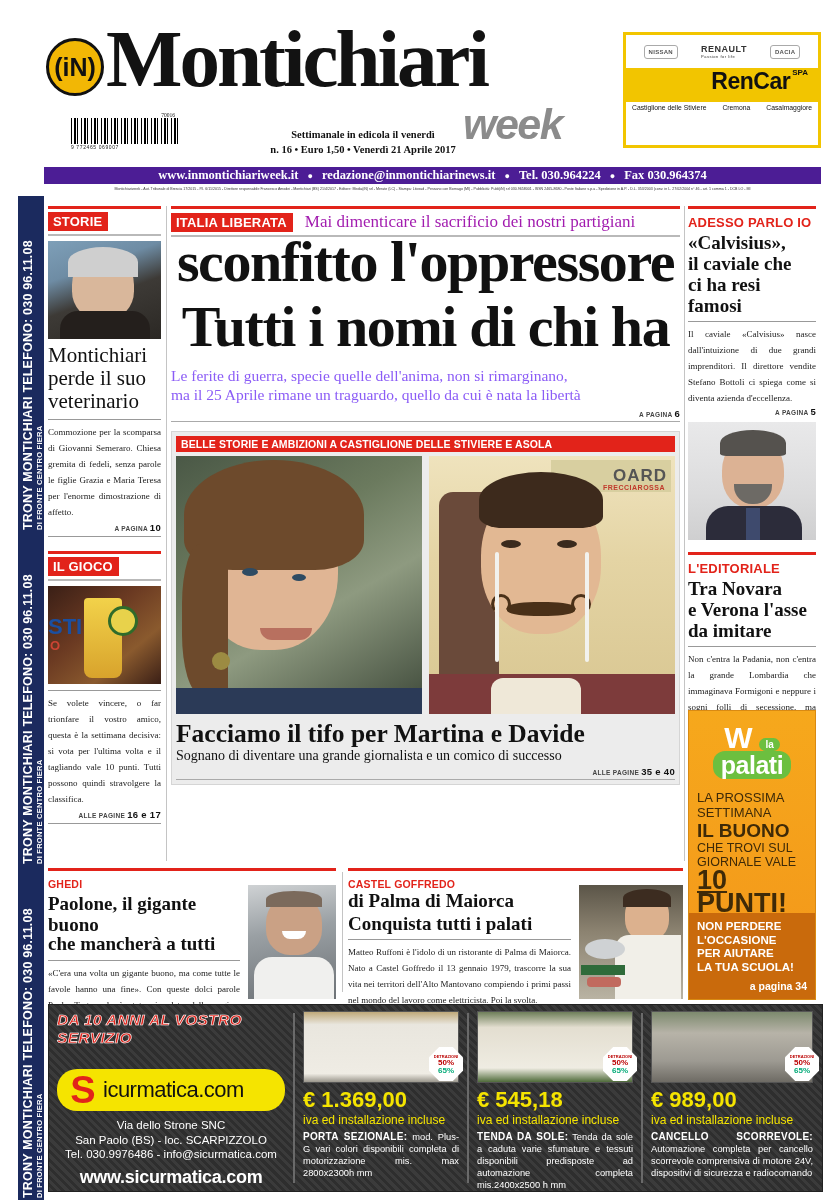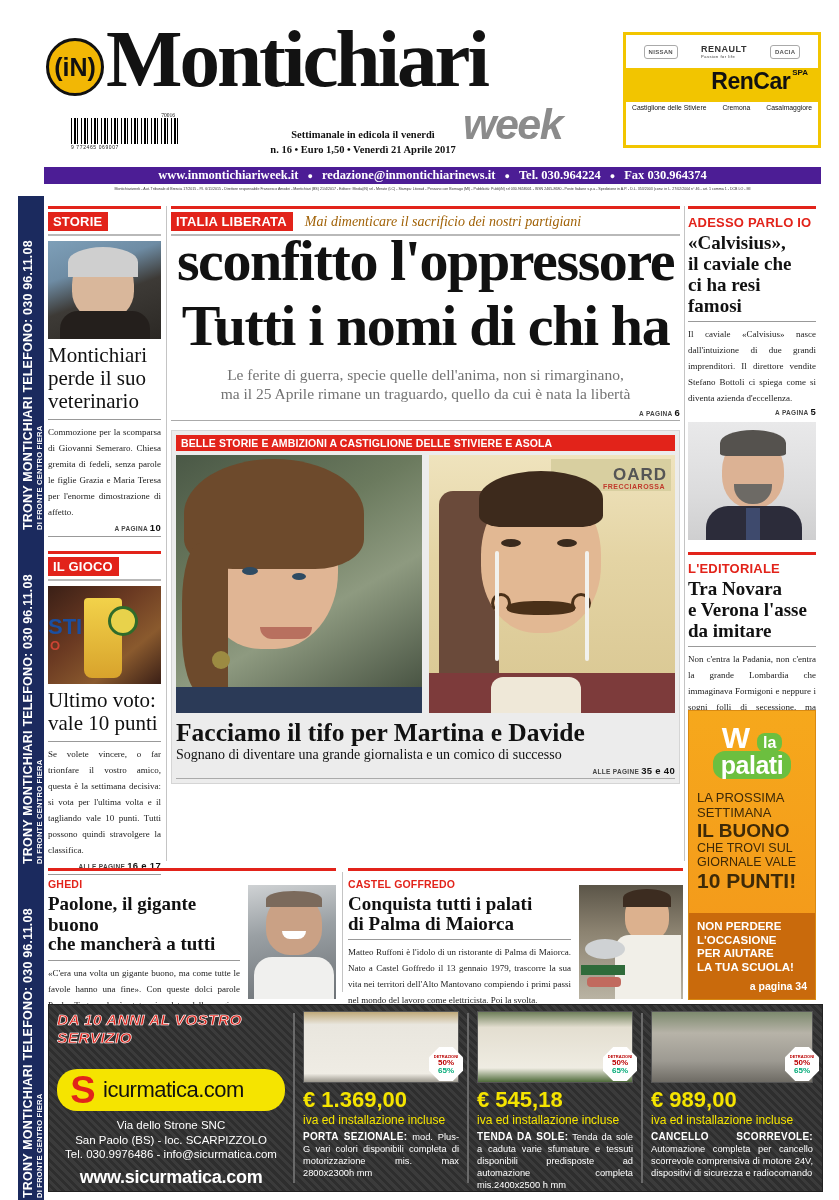--- a/index.html
+++ b/index.html
@@ -110,27 +110,27 @@
   .photo { background:#c9c9c9; position:relative; overflow:hidden; }
 
   
   .col-left { position:absolute; left:48px; top:206px; width:113px; }
   .ll-title { font-size:21px; line-height:23px; color:#111; margin-top:5px; }
   .ll-photo { width:113px; height:98px; margin-top:5px; }
 
   
   .col-center { position:absolute; left:171px; top:206px; width:509px; }
   .center-kickrow { display:flex; align-items:baseline; gap:12px; }
-  .center-kicksub { font-size:14px; color:#a16207;font-style:italic; }
+  .center-kicksub { font-size:17px; color:#a21caf; }
   .main-headline {
     font-family:"Liberation Serif", serif; font-weight:bold;
     font-size:58px; line-height:58px; letter-spacing:-1.4px; color:#111;
     margin-top:7px; text-align:center;
   }
-  .main-sub { font-size:15.5px; line-height:19px; color:#737373; margin-top:10px;text-align:center; }
+  .main-sub { font-size:15.5px; line-height:19px; color:#8b5cf6; margin-top:10px; }
   .photo-band { position:relative; margin-top:9px; background:#ececec; padding:4px; border:1px solid #d5d5d5; }
   .band-kicker {
     background:#e2231a; color:#fff; font-family:"Liberation Sans",sans-serif;
     font-weight:bold; font-size:10.5px; padding:2px 5px; letter-spacing:.1px;
   }
   .duo { display:flex; gap:7px; margin-top:4px; }
   .duo .photo { flex:1; height:258px; }
   .duo-caption { font-family:"Liberation Serif",serif; font-weight:bold; font-size:25.5px; line-height:27px; color:#111; margin-top:6px;}
   .duo-sub { font-size:14px; line-height:16px; color:#111; margin-top:1px; }
 
@@ -140,29 +140,29 @@
   .rr-photo { width:128px; height:118px; margin-top:5px; }
 
   
   .scuola {
     position:absolute; left:688px; top:710px; width:128px; height:290px;
     background:linear-gradient(#f6a81c,#f3961a);
     border:1px solid #d98a12; overflow:hidden;
   }
   .sc-logo { height:78px; display:flex; align-items:center; justify-content:center; }
   .sc-w { font-family:"Liberation Sans",sans-serif; font-weight:bold; color:#fff; font-size:30px; }
-  .sc-la { font-family:"Liberation Sans",sans-serif; font-weight:bold; color:#fff; font-size:16px;
+  .sc-la { font-family:"Liberation Sans",sans-serif; font-weight:bold; color:#fff; font-size:10px;
            background:#6cbf3f; border-radius:8px; padding:1px 6px; margin-left:3px; }
   .sc-scuola { font-family:"Liberation Sans",sans-serif; font-weight:bold; color:#fff; font-size:25px;
            background:#6cbf3f; border-radius:12px; padding:0 8px; letter-spacing:-.5px;}
   .sc-body { padding:2px 8px 0; font-family:"Liberation Sans",sans-serif; color:#3e2a08; }
   .sc-body .l1 { font-size:13px; line-height:14.5px; }
   .sc-body .l2 { font-size:19px; font-weight:bold; line-height:21px; }
   .sc-body .l3 { font-size:12.5px; line-height:14px; }
-  .sc-body .l4 { font-size:21px; font-weight:bold; line-height:23px; }
+  .sc-body .l4 { font-size:27px; font-weight:bold; line-height:23px;text-decoration:underline; }
   .sc-foot { position:absolute; bottom:0; left:0; right:0; height:86px; background:#c96a0c; padding:7px 8px 0;}
   .sc-foot div { font-family:"Liberation Sans",sans-serif; color:#fff; font-weight:bold; font-size:11.5px; line-height:13.5px;}
   .sc-foot .pg { text-align:right; font-size:10.5px; margin-top:6px; color:#fff; }
 
   
   .story-ghedi { position:absolute; left:48px; top:868px; width:288px; }
   .story-castel { position:absolute; left:348px; top:868px; width:335px; }
   .st-title { font-family:"Liberation Serif",serif; font-weight:bold; font-size:19px; line-height:20.5px; color:#111; margin-top:2px;}
 
   
@@ -296,21 +296,20 @@
       <div style="margin-top:3px;">
         <span class="kicker-red">IL GIOCO</span>
       </div>
       <div class="rule-grey" style="margin-top:3px;"></div>
       <div class="photo ll-photo" style="background:linear-gradient(140deg,#3a1f16 0%,#6b3a22 40%,#8a5a2e 70%,#3a1f16 100%);">
         <div style="position:absolute;left:36px;top:12px;width:38px;height:80px;background:linear-gradient(#f2d24a,#d8a32c);border-radius:4px 4px 8px 8px;"></div>
         <div style="position:absolute;left:60px;top:20px;width:30px;height:30px;border-radius:50%;background:#e8d24b;border:3px solid #2f6b2a;"></div>
         <div style="position:absolute;left:0px;top:28px;font-family:'Liberation Sans',sans-serif;font-weight:bold;font-size:22px;color:#1b4fa0;text-align:center;">STI</div>
         <div style="position:absolute;left:2px;top:52px;font-family:'Liberation Sans',sans-serif;font-weight:bold;font-size:13px;color:#c43;">O</div>
       </div>
-      <div class="ll-title">Ultimo voto: vale 10 punti</div>
       <div class="rule-grey" style="margin-top:6px;height:1px;background:#999;"></div>
       <div class="body-txt" style="margin-top:4px;">Se volete vincere, o far trionfare il vostro amico, questa è la settimana decisiva: si vota per l'ultima volta e il tagliando vale 10 punti. Tutti possono quindi stravolgere la classifica.</div>
       <div class="pagref" style="margin-top:2px;">
         <span>ALLE PAGINE</span> <b>16 e 17</b>
       </div>
       <div class="rule-grey" style="margin-top:3px;height:1px;background:#999;"></div>
     </div>
   </div>
 
   <div class="col-center">
@@ -461,22 +460,22 @@
         <div style="position:absolute;left:6px;top:72px;width:80px;height:42px;background:#f0f0ee;border-radius:18px 18px 0 0;"></div>
       </div>
     </div>
   </div>
 
   <div class="story-castel">
     <div class="rule-red"></div>
     <div style="display:flex; gap:8px; margin-top:3px;">
       <div style="flex:1;">
         <span class="kicker-plain">CASTEL GOFFREDO</span>
+        <div class="st-title" style="margin-top:-1px;">di Palma di Maiorca</div>
         <div class="st-title">Conquista tutti i palati</div>
-        <div class="st-title" style="margin-top:-1px;">di Palma di Maiorca</div>
         <div class="rule-grey" style="margin-top:5px;height:1px;background:#999;"></div>
         <div class="body-txt" style="margin-top:4px;">Matteo Ruffoni è l'idolo di un ristorante di Palma di Maiorca. Nato a Castel Goffredo il 13 gennaio 1979, trascorre la sua vita nei territori dell'Alto Mantovano compiendo i primi passi nel mondo del lavoro come elettricista. Poi la svolta.</div>
         <div class="pagref">
           <span>A PAGINA</span> <b>38</b>
         </div>
       </div>
       <div class="photo" style="width:104px;height:114px;flex:none;margin-top:11px;background:linear-gradient(180deg,#5b5548 0%,#8b8270 40%,#b9b3a3 100%);">
         <div style="position:absolute;left:46px;top:8px;width:44px;height:48px;border-radius:44%;background:#dcb18e;"></div>
         <div style="position:absolute;left:44px;top:4px;width:48px;height:18px;border-radius:50% 50% 0 0;background:#3c2c20;"></div>
         <div style="position:absolute;left:36px;top:50px;width:66px;height:64px;background:#f1efe8;border-radius:14px 0 0 0;"></div>

